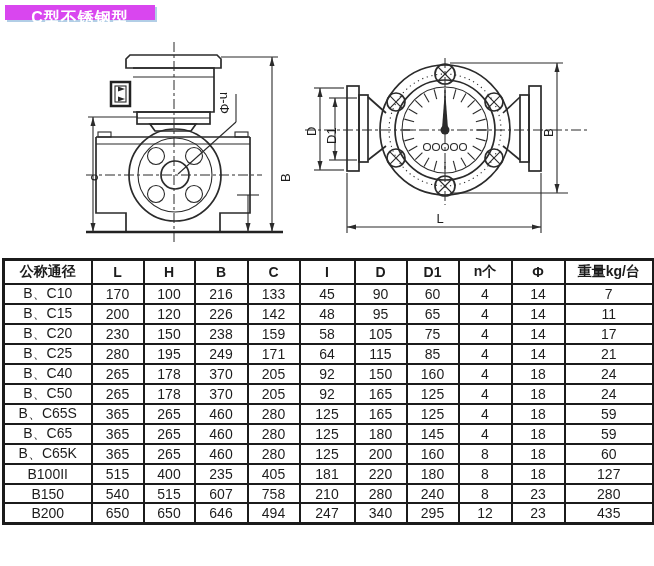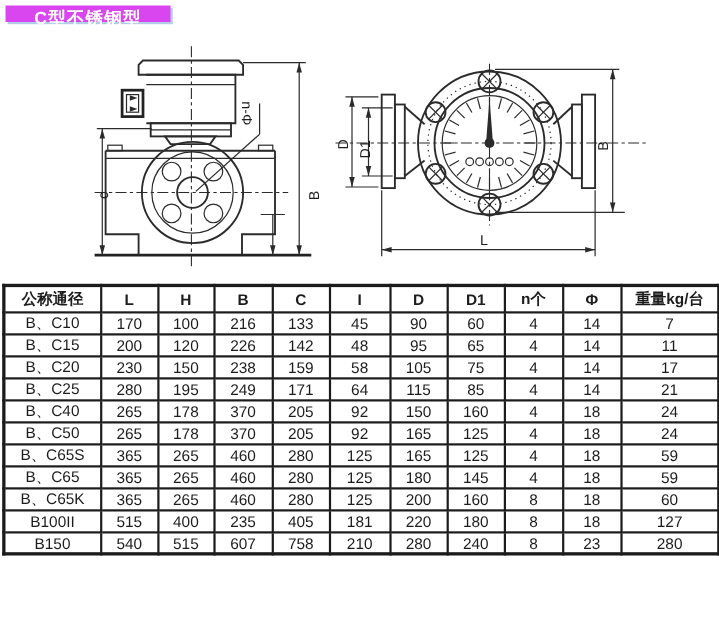--- a/index.html
+++ b/index.html
@@ -371,17 +371,30 @@
             <td>515</td>
             <td>607</td>
             <td>758</td>
             <td>210</td>
             <td>280</td>
             <td>240</td>
             <td>8</td>
             <td>23</td>
             <td>280</td>
           </tr>
+          <tr>
+            <td>B200</td>
+            <td>650</td>
+            <td>650</td>
+            <td>646</td>
+            <td>494</td>
+            <td>247</td>
+            <td>340</td>
+            <td>295</td>
+            <td>12</td>
+            <td>23</td>
+            <td>435</td>
+          </tr>
         </tbody>
     </table>
   </div>
 
 </div>
 
 </body></html>

